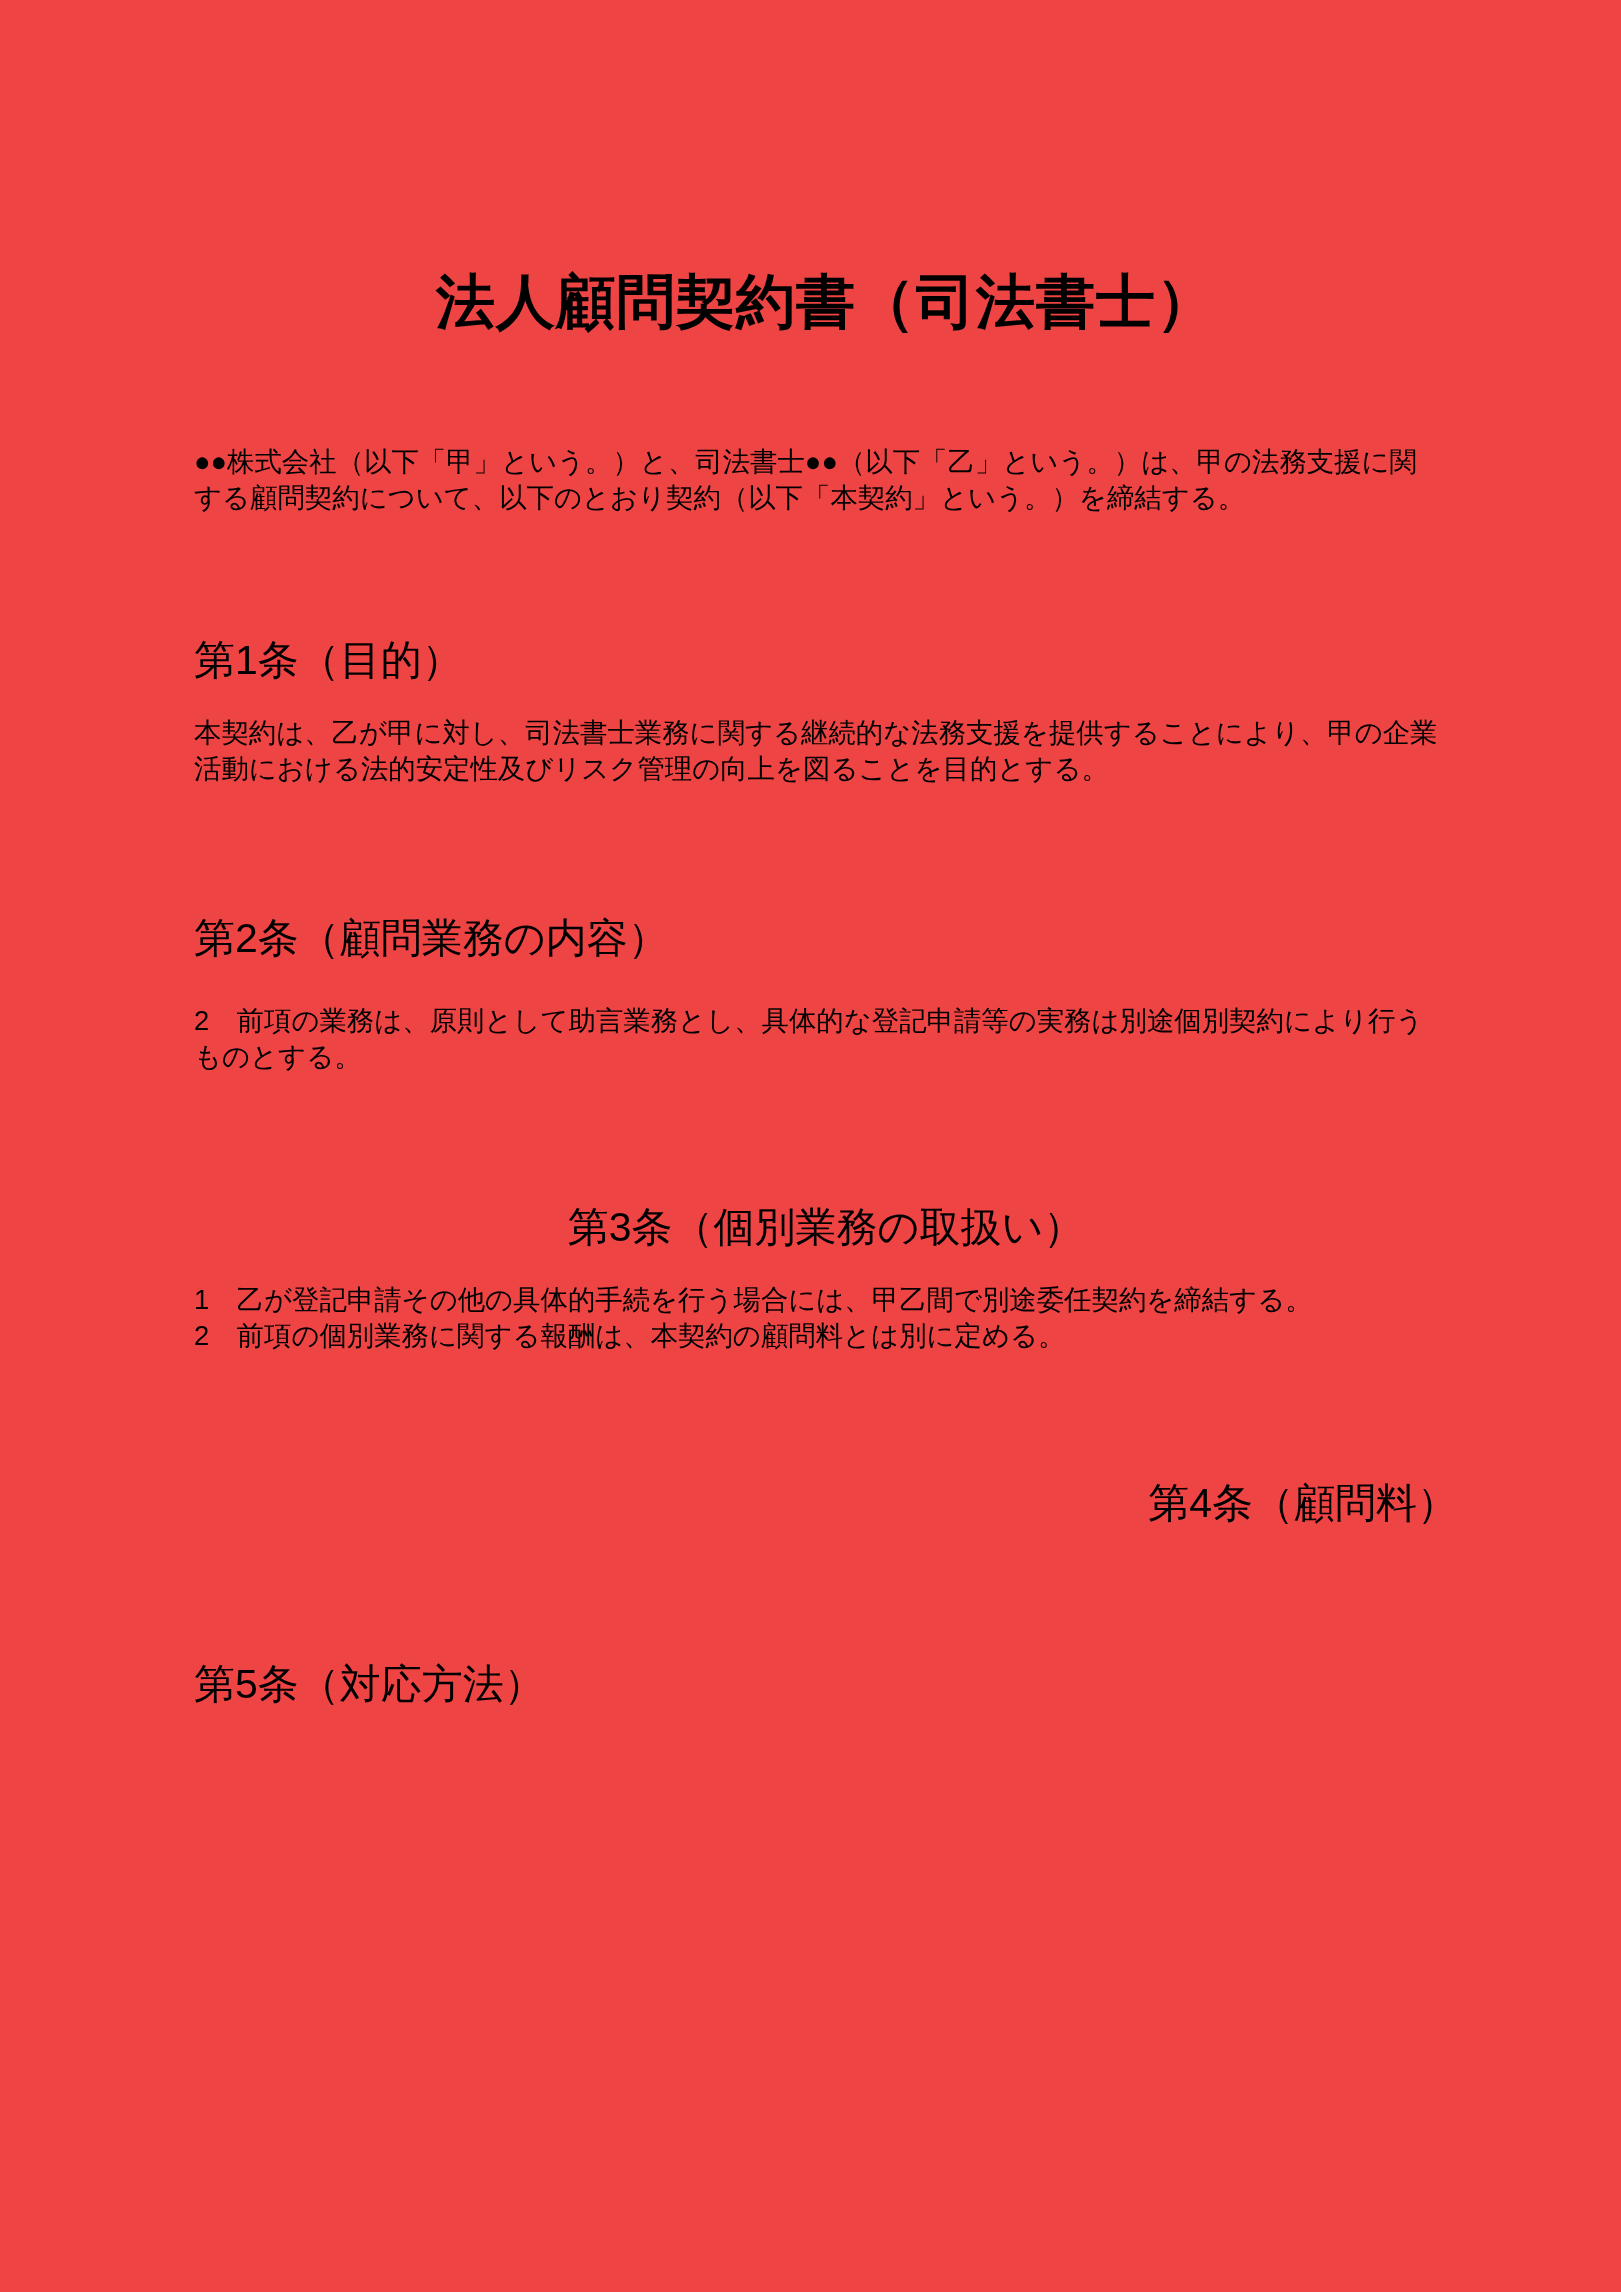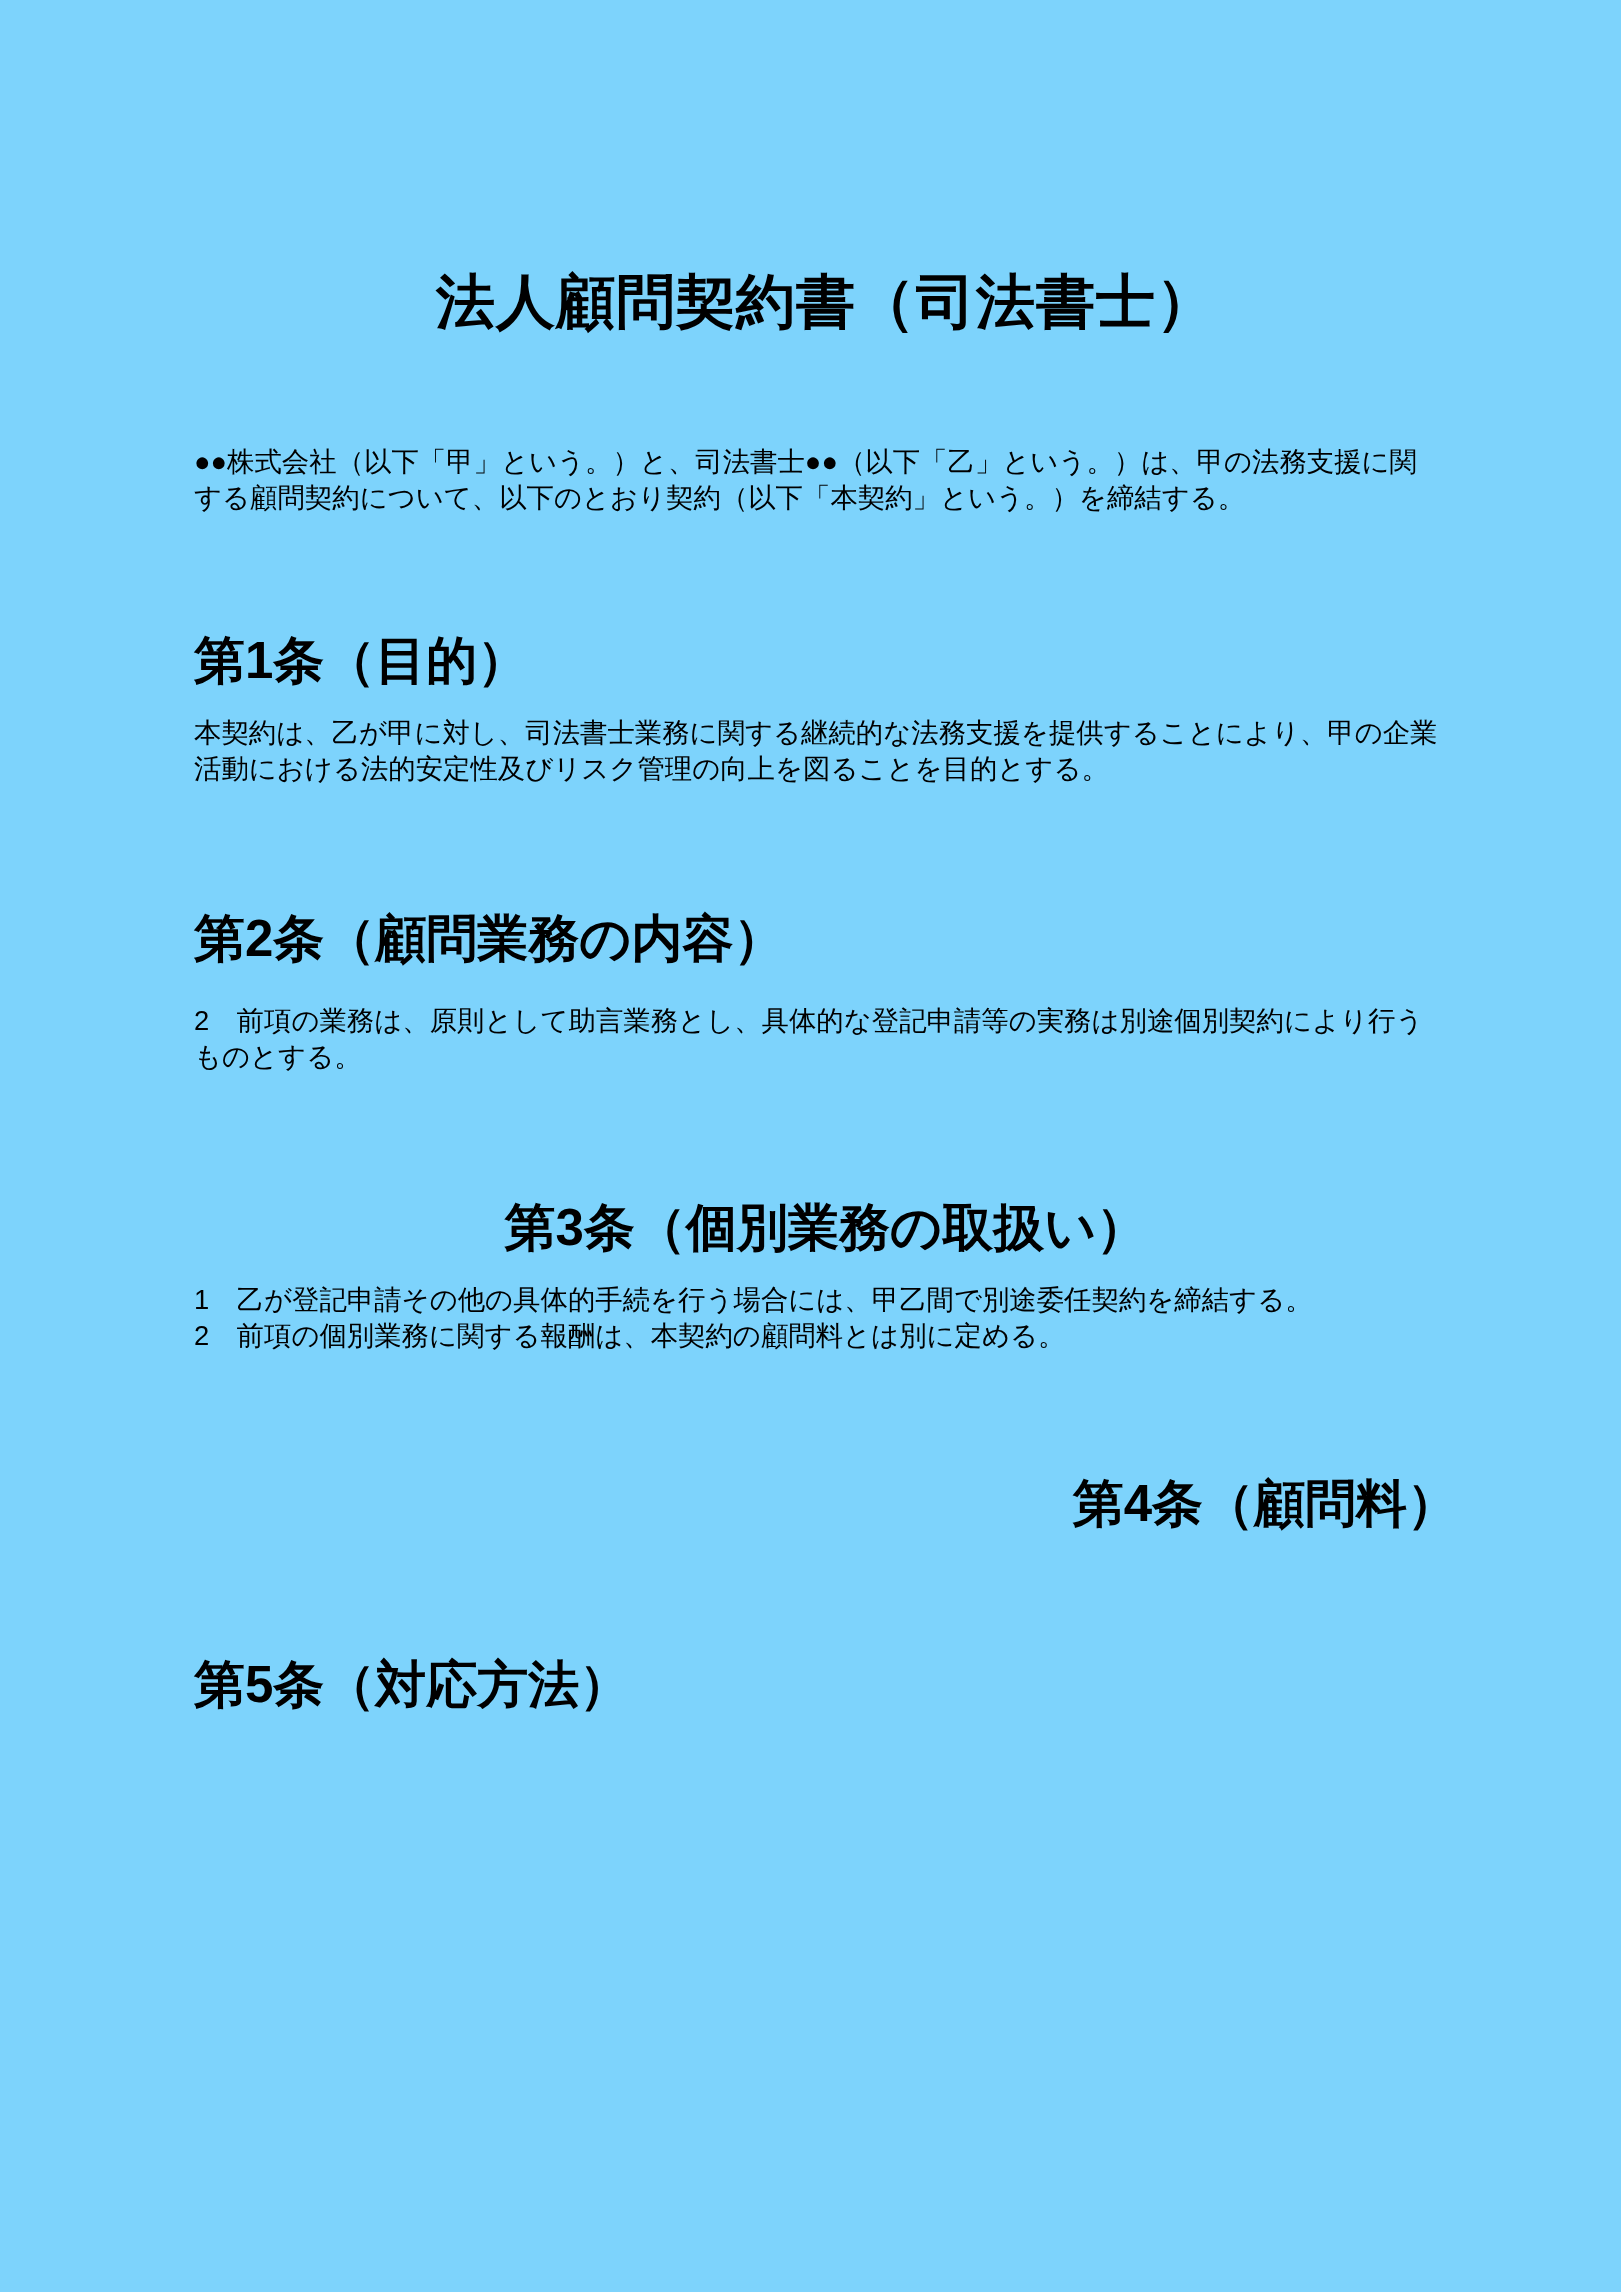--- a/index.html
+++ b/index.html
@@ -1,21 +1,21 @@
 <!DOCTYPE html>
 <html lang="ja"><head>
 <meta charset="utf-8">
 <style>
   html, body { margin: 0; padding: 0; background: #888; }
   .page {
     position: relative;
     width: 1621px;
     height: 2293px;
     margin: 0 auto;
-    background: #7dd3fc;
+    background: #ef4444;
     color: #000000;
     font-family: "Liberation Sans", sans-serif;
     box-sizing: border-box;
     padding: 268px 163px 0 194px;
     overflow: hidden;
   }
   .doc-title {
     font-size: 59px;
     font-weight: bold;
     line-height: 69px;
@@ -23,22 +23,22 @@
     letter-spacing: 1px;
     white-space: pre-line;
   }
   .preamble {
     margin-top: 107px;
     font-size: 27.4px;
     line-height: 36px;
     white-space: pre-line;
   }
   .article-heading {
-    font-size: 51px;
-    font-weight: bold;
+    font-size: 41px;
+    font-weight: normal;
     line-height: 61px;
     white-space: pre-line;
   }
   .para {
     font-size: 27.4px;
     line-height: 36px;
     white-space: pre-line;
   }
   .mt-h1 { margin-top: 114px; }
   .mt-h2 { margin-top: 121px; }

